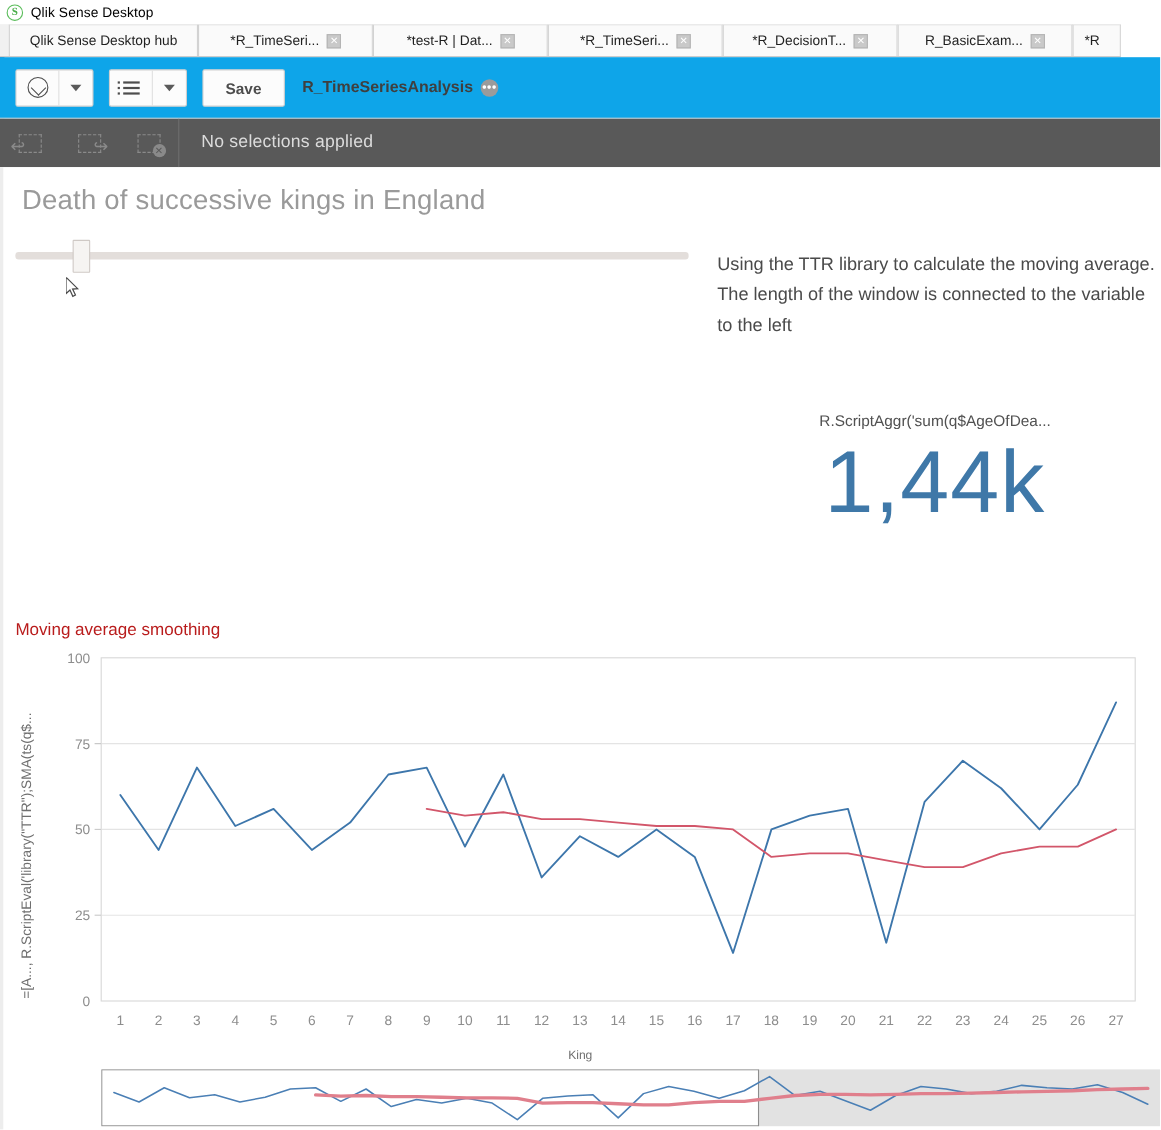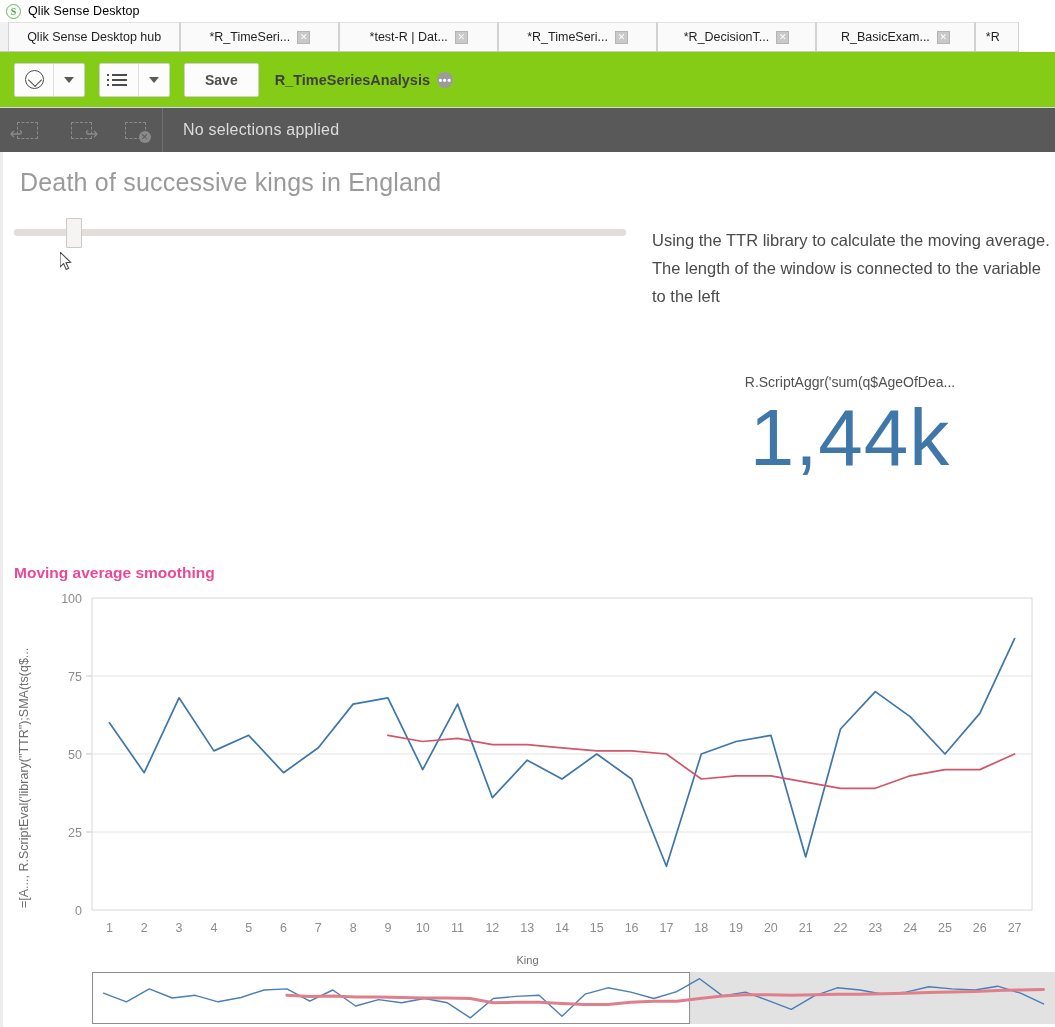--- a/index.html
+++ b/index.html
@@ -94,21 +94,21 @@
     line-height: 11px;
     text-align: center;
     box-sizing: border-box;
   }
 
   
   .qtoolbar {
     position: absolute;
     left: 0; top: 52px;
     width: 1055px; height: 56px;
-    background: #84cc16;
+    background: #0ea5e9;
     border-bottom: 1px solid #d8d8d8;
     display: flex;
     align-items: center;
     box-sizing: border-box;
   }
   .left-rail {
     position: absolute;
     left: 0; top: 52px;
     width: 4px; height: 56px;
     background: #3b7fb5;
@@ -346,22 +346,22 @@
     color: #3f78a8;
     font-weight: normal;
     letter-spacing: 1px;
   }
 
   
   .chart-title {
     position: absolute;
     left: 14px; top: 564px;
     font-size: 15.5px;
-    font-weight: bold;
-    color: #ec4899;
+    font-weight: normal;
+    color: #b91c1c;
   }
   .y-axis-title {
     position: absolute;
     left: 17px; top: 608px;
     width: 300px;
     font-size: 12.5px;
     color: #6f6f6f;
     transform-origin: 0 0;
     transform: rotate(-90deg) translate(-300px, 0);
     text-align: left;

